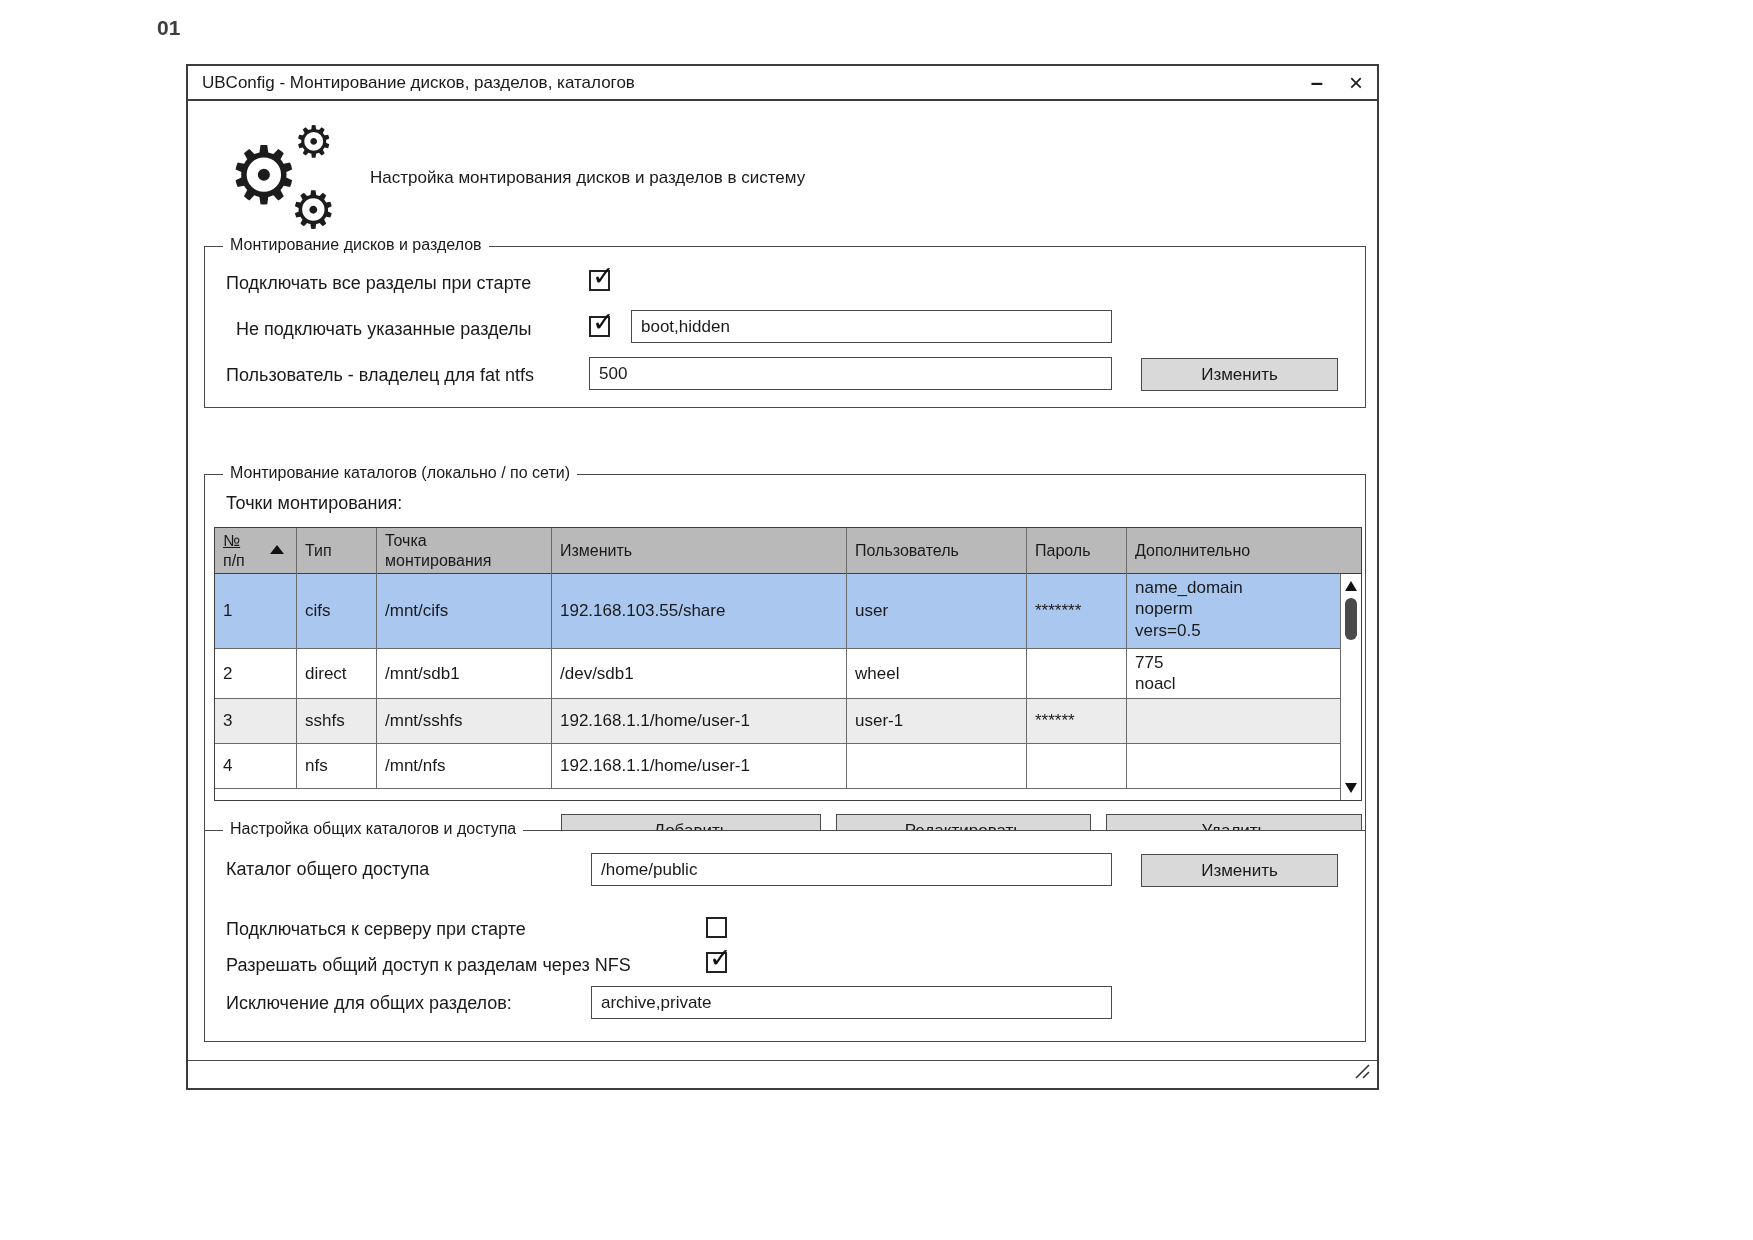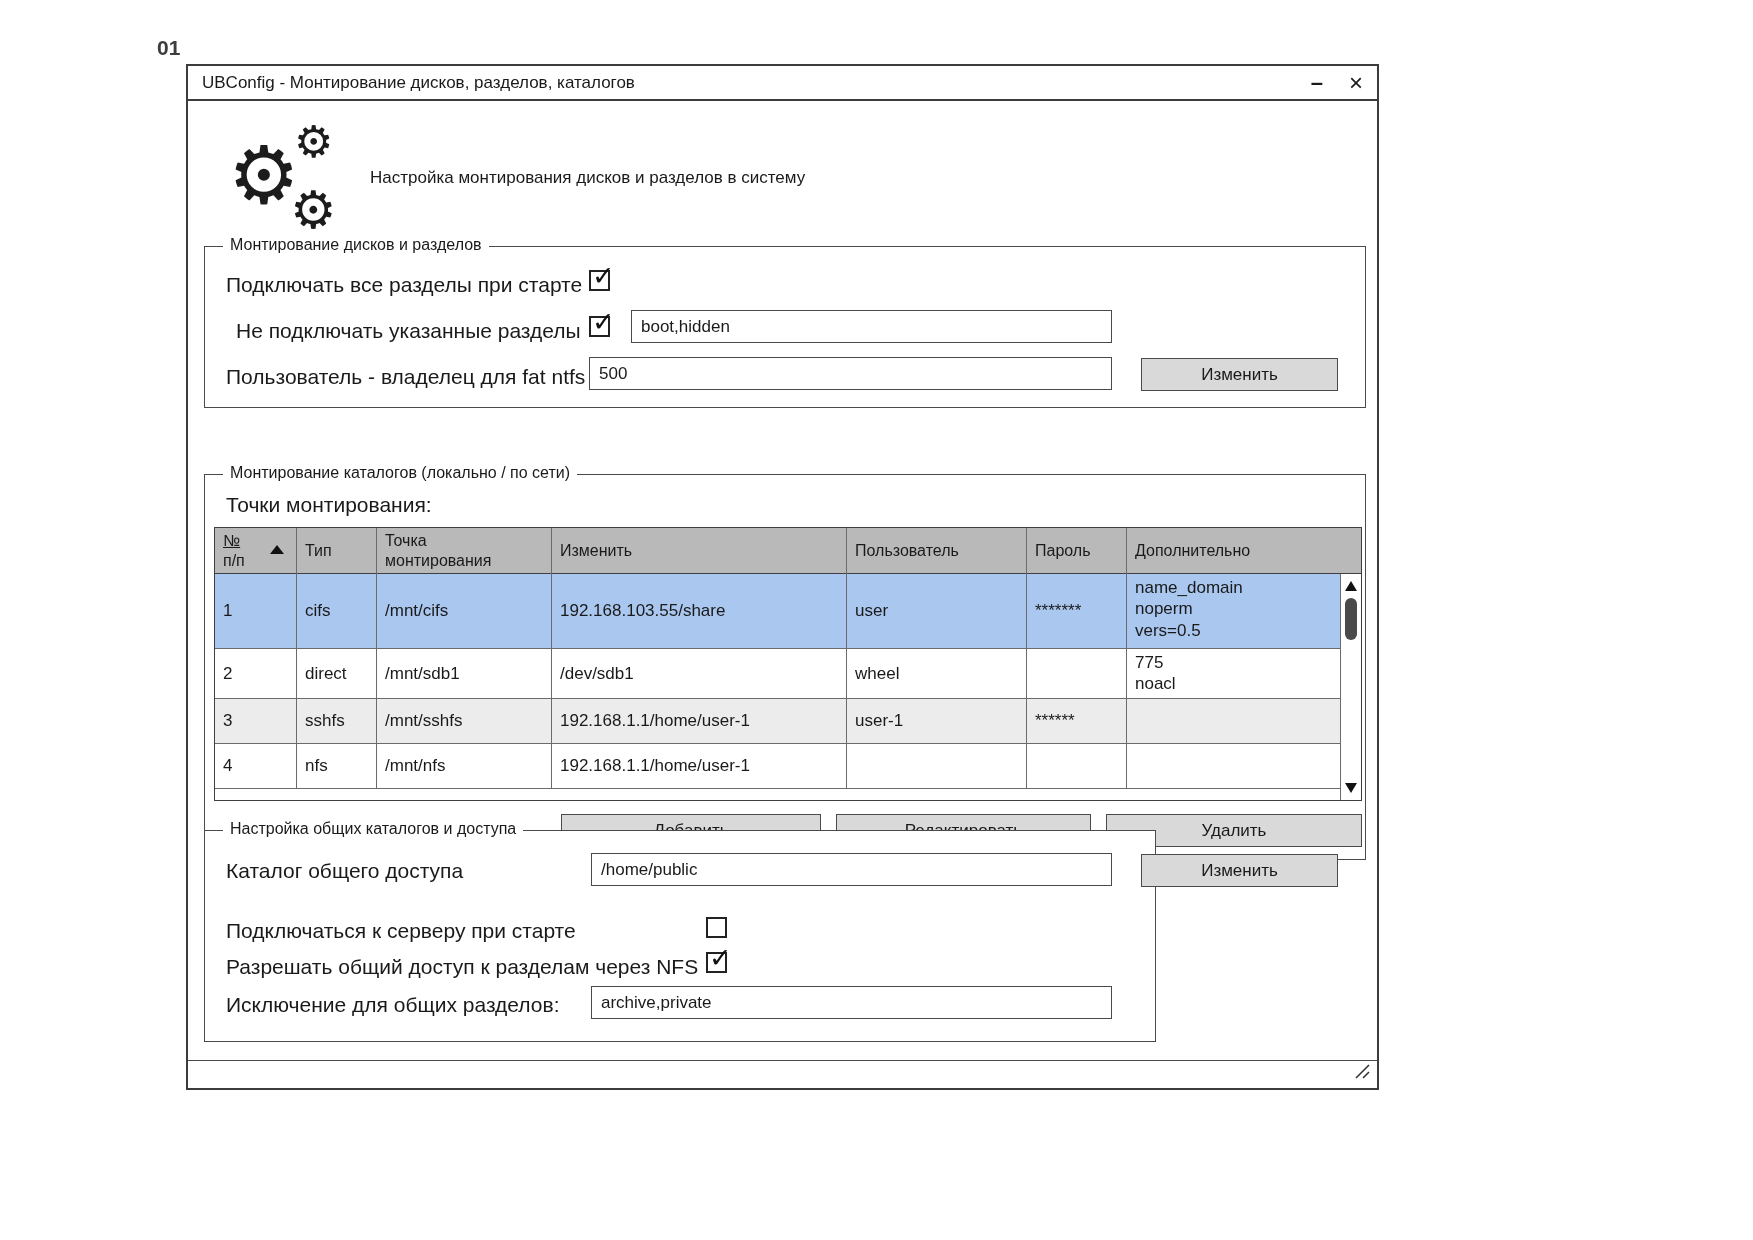--- a/index.html
+++ b/index.html
@@ -8,21 +8,21 @@
     width: 1753px; height: 1240px;
     background: #ffffff;
     font-family: "Liberation Sans", sans-serif;
     color: #1a1a1a;
     position: relative;
     overflow: hidden;
   }
 
   .page-label {
     position: absolute; left: 157px; top: 16px;
-    font-size: 21px; font-weight: bold; color: #3d3d3d; margin-top: 20px;
+    font-size: 21px; font-weight: bold; color: #3d3d3d;
   }
 
   .win {
     position: absolute; left: 186px; top: 64px;
     width: 1193px; height: 1026px;
     border: 2px solid #3c3c3c; background: #fff;
   }
 
   
   .titlebar {
@@ -44,23 +44,23 @@
   .subtitle { position: absolute; left: 182px; top: 102px; font-size: 17px; }
 
   
   .group { position: absolute; border: 1.5px solid #4a4a4a; background: #fff; }
   .legend {
     position: absolute; top: -11px; left: 18px;
     background: #fff; padding: 0 7px; font-size: 16px; white-space: nowrap;
   }
   #group-disks  { left: 16px; top: 180px; width: 1162px; height: 162px; }
   #group-mounts { left: 16px; top: 360px; width: 1162px; height: 386px; margin-top: 48px; }
-  #group-share  { left: 16px; top: 764px; width: 952px; height: 212px; }
-
-  .lbl { position: absolute; font-size: 21px; white-space: nowrap; }
+  #group-share  { left: 16px; top: 764px; width: 1162px; height: 212px; }
+
+  .lbl { position: absolute; font-size: 18px; white-space: nowrap; }
 
   
   .cb { position: absolute; width: 21px; height: 21px; border: 2px solid #222; background: #fff; cursor: default; }
   .cb .check {
     position: absolute; left: 1px; top: -10px;
     font-size: 27px; font-weight: bold; color: #111;
     font-family: "DejaVu Sans", sans-serif; line-height: 1;
   }
 
   

